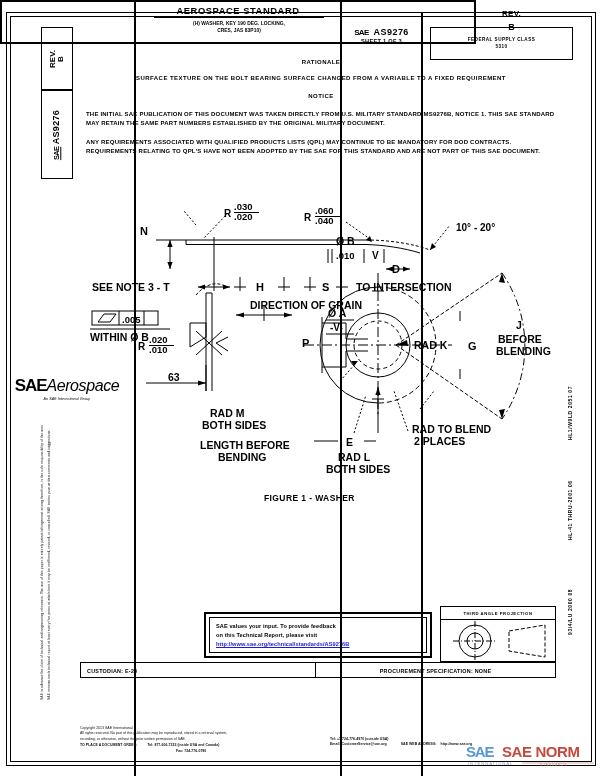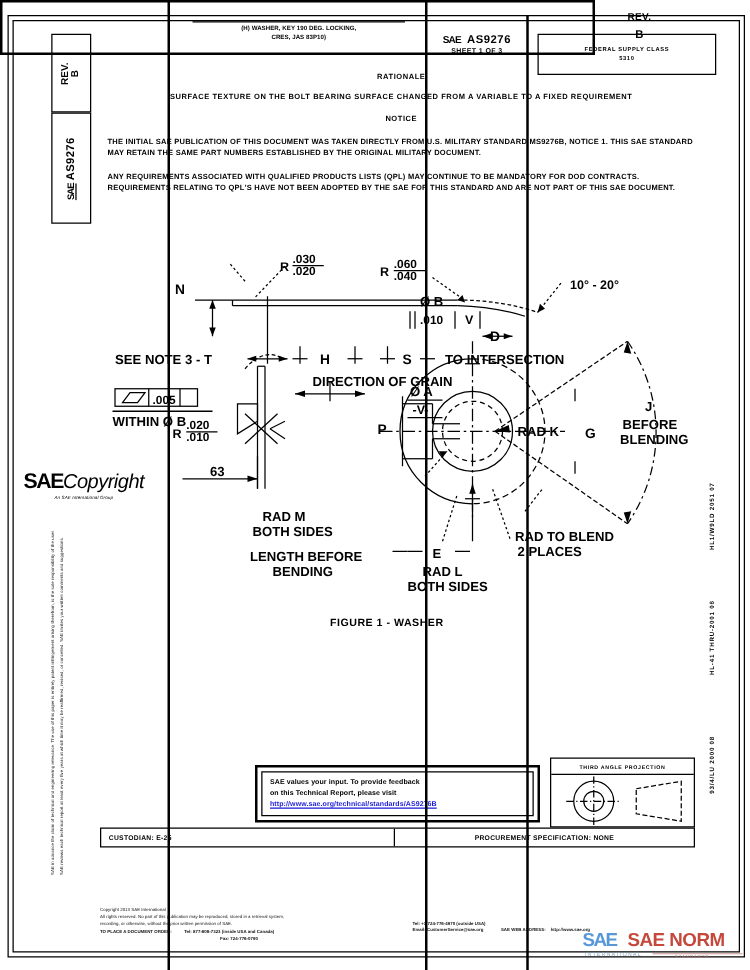--- a/index.html
+++ b/index.html
@@ -377,25 +377,26 @@
       <span>CUSTODIAN: E-25</span>
     </div>
     <div id="cust-r">
       <span>PROCUREMENT SPECIFICATION: NONE</span>
     </div>
   </div>
 
   <div id="tb">
     <div id="tb-logo">
       <div class="logo-wrap">
-        <span class="logo-sae">SAE</span><span class="logo-aero">Copyright</span>
+        <span class="logo-sae">SAE</span><span class="logo-aero">Aerospace</span>
         <div class="logo-sub">An SAE International Group</div>
       </div>
     </div>
     <div id="tb-mid">
+      <div id="tb-title">AEROSPACE STANDARD</div>
       <div id="tb-ul"></div>
       <div id="tb-sub">
         <span>(H) WASHER, KEY   190 DEG. LOCKING,</span><br>
         <span>CRES, JAS 83P10)</span>
       </div>
     </div>
     <div id="tb-num">
       <div id="num-top">
         <span id="num-sae">SAE</span><span id="num-id">AS9276</span>
       </div>

